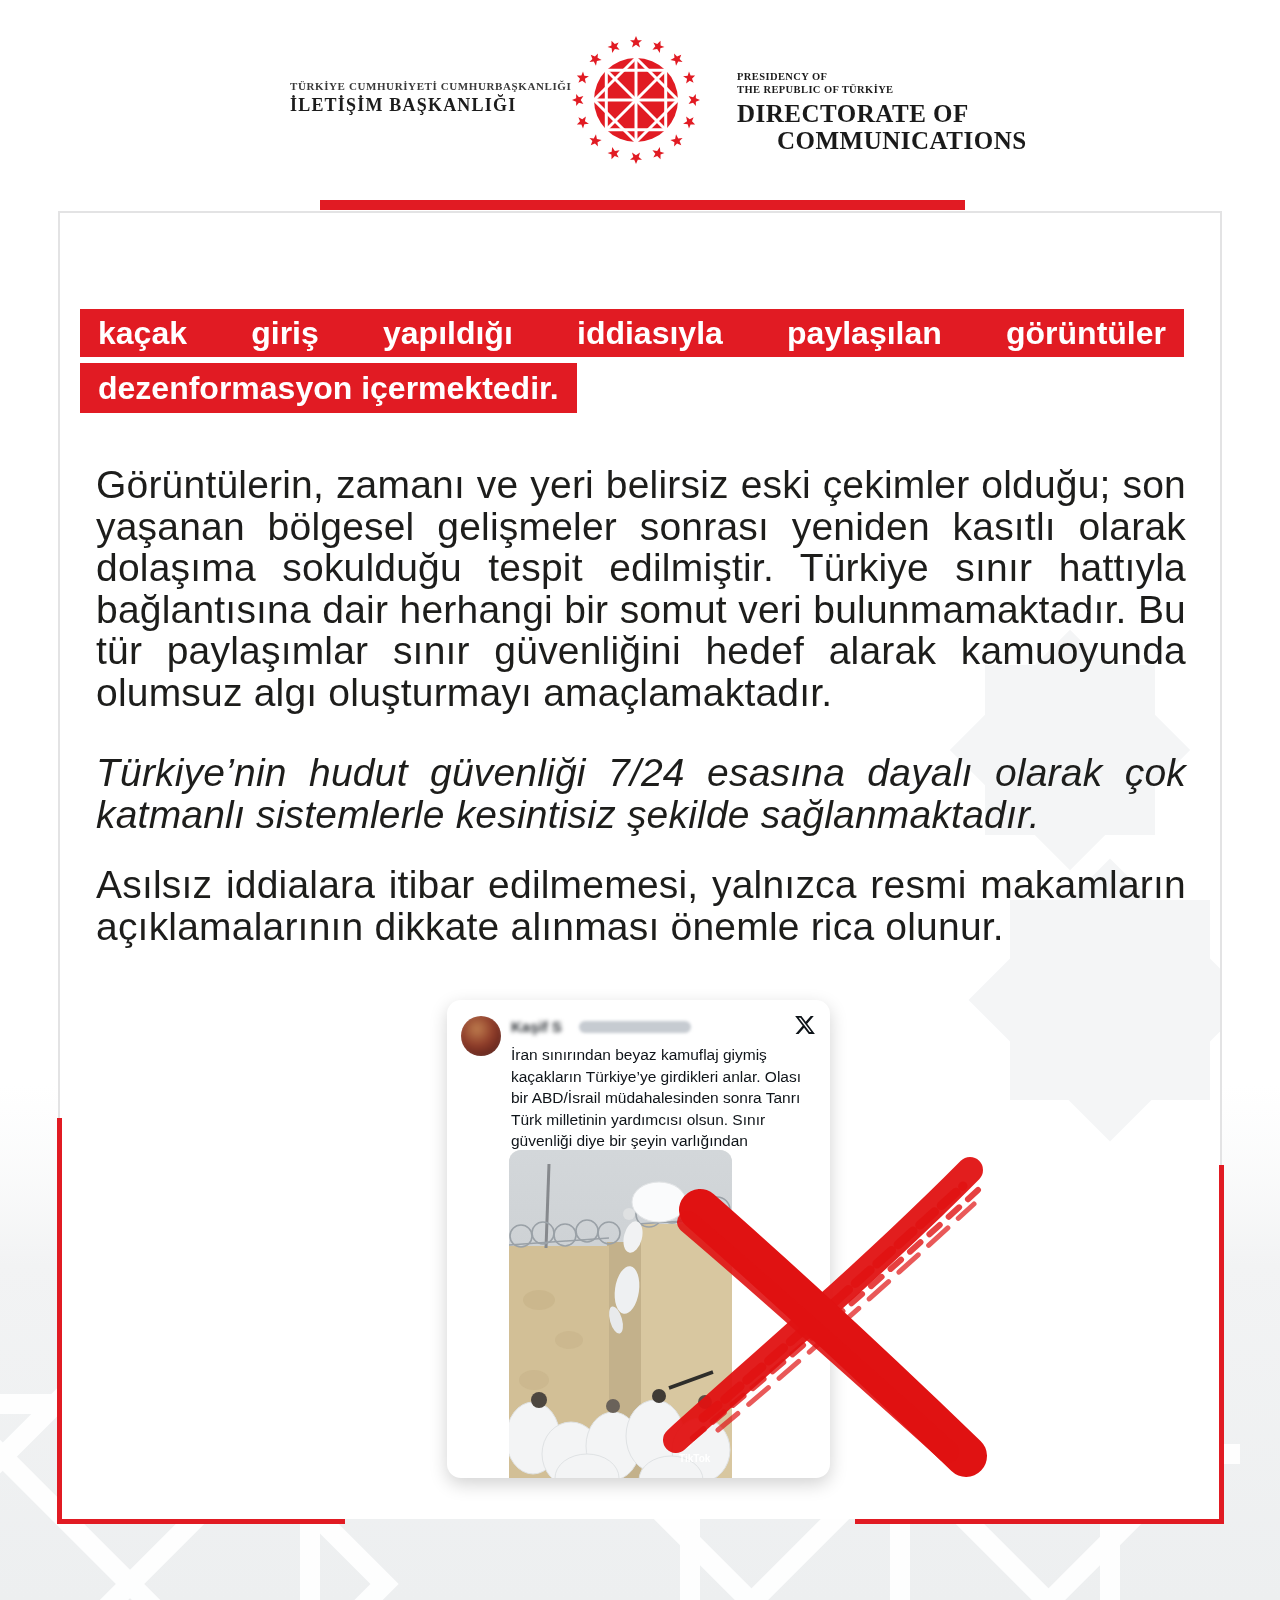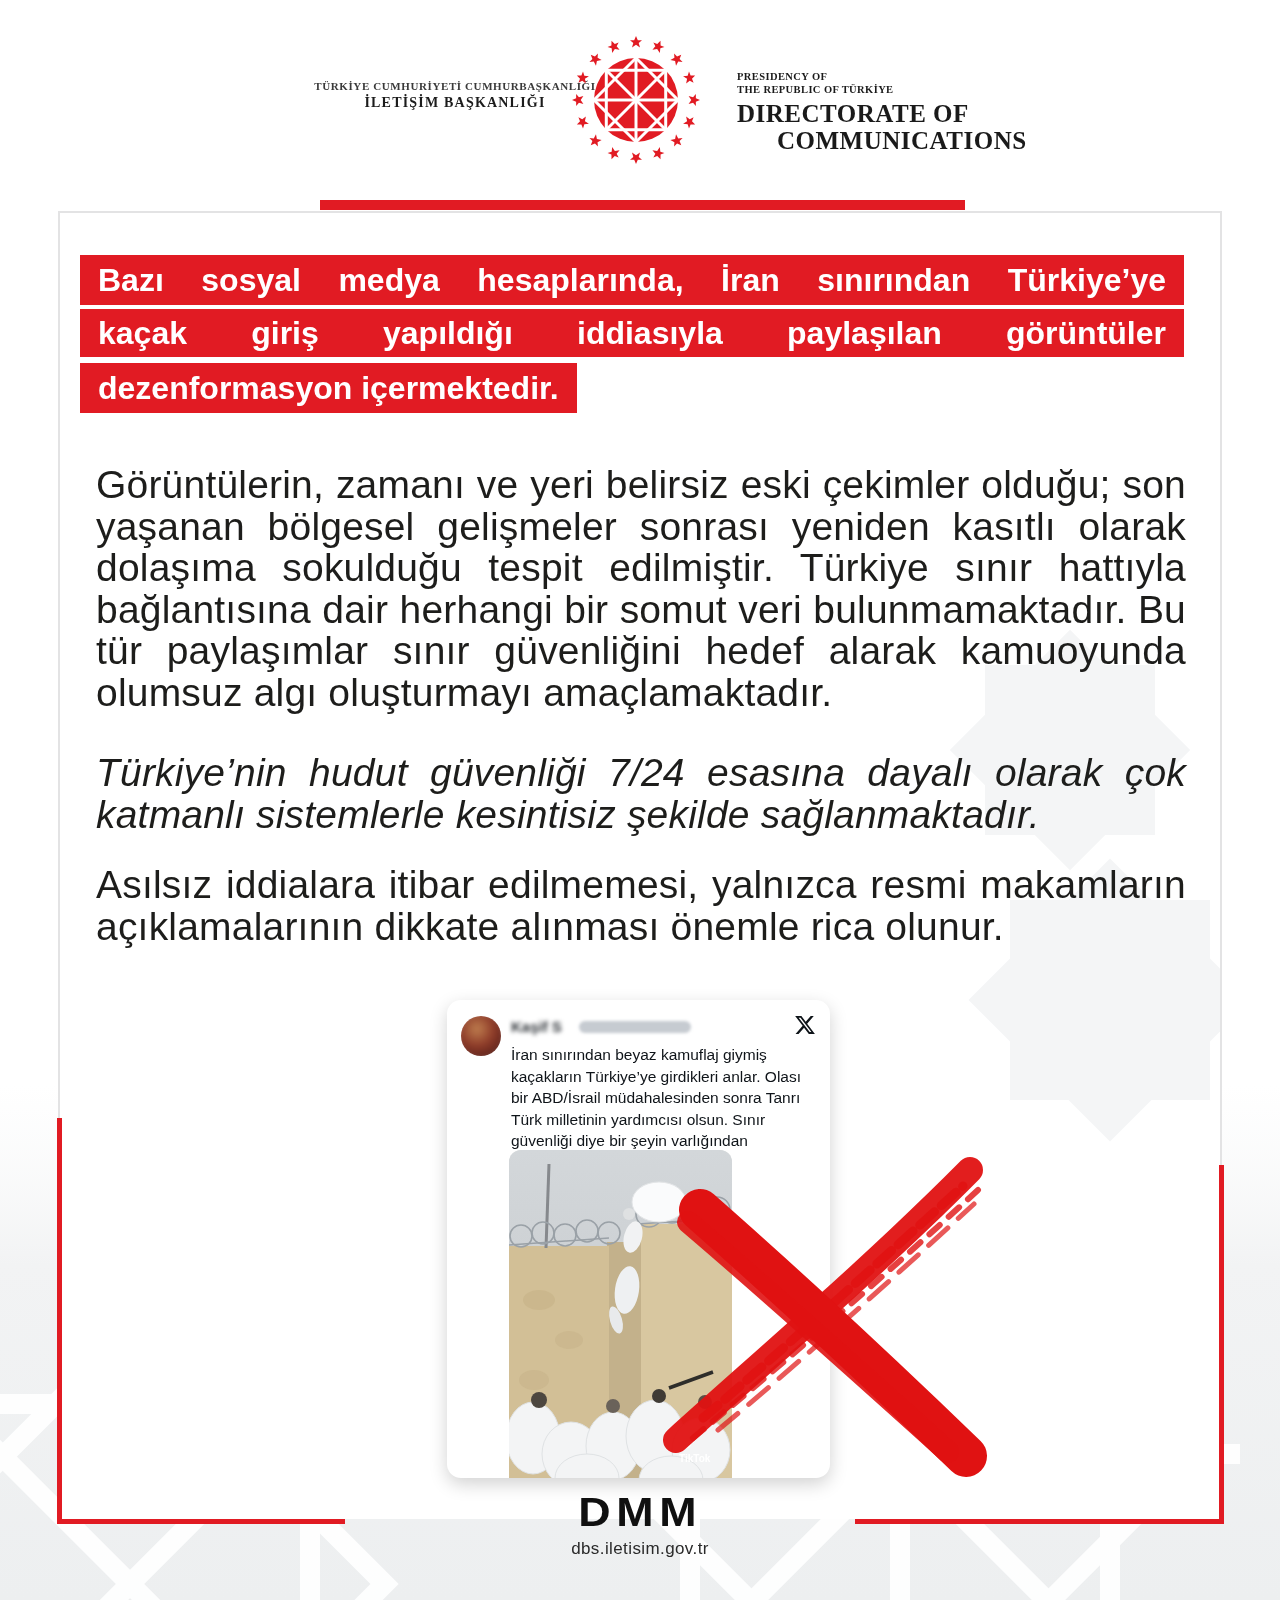--- a/index.html
+++ b/index.html
@@ -1,23 +1,23 @@
 <!DOCTYPE html>
 <html><head>
 <meta charset="utf-8">
 <style>
   html,body{margin:0;padding:0;background:#ffffff;}
   .page{position:relative;width:1280px;height:1600px;margin:0 auto;background:#ffffff;overflow:hidden;
         font-family:"Liberation Sans",sans-serif;}
   .abs{position:absolute;}
 
   
-  .org-left{left:290px;top:80px;width:330px;text-align:center;color:#2b2b2b;}
+  .org-left{left:290px;top:80px;width:330px;color:#2b2b2b;}
   .org-left .small{font-size:11px;letter-spacing:.6px;font-family:"Liberation Serif",serif;font-weight:bold;color:#3a3a3a;}
-  .org-left .big{font-size:14px;letter-spacing:1.2px;font-family:"Liberation Serif",serif;font-weight:bold;color:#1c1c1c;margin-top:3px;}
+  .org-left .big{font-size:18px;letter-spacing:1.2px;font-family:"Liberation Serif",serif;font-weight:bold;color:#1c1c1c;margin-top:3px;}
   .org-right{left:737px;top:70px;font-family:"Liberation Serif",serif;color:#1a1a1a;}
   .org-right .small{font-size:10.5px;font-weight:bold;letter-spacing:.4px;line-height:13px;}
   .org-right .big{font-size:25px;font-weight:bold;letter-spacing:.5px;line-height:27px;margin-top:3px;}
 
   
   .redbar-top{left:320px;top:200px;width:645px;height:10px;background:#e11b23;}
   .card-bg{left:60px;top:213px;width:1160px;height:1306px;background:#ffffff;}
   .edge{background:#e3e3e4;}
   .edge-red{background:#e11b23;}
 
@@ -152,21 +152,20 @@
 
   <div class="abs edge" style="left:58px;top:211px;width:1164px;height:2px;"></div>
   <div class="abs edge" style="left:58px;top:211px;width:2px;height:907px;"></div>
   <div class="abs edge" style="left:1220px;top:211px;width:2px;height:954px;"></div>
 
   <div class="abs edge-red" style="left:57px;top:1118px;width:5px;height:406px;"></div>
   <div class="abs edge-red" style="left:1219px;top:1165px;width:5px;height:359px;"></div>
   <div class="abs edge-red" style="left:57px;top:1519px;width:288px;height:5px;"></div>
   <div class="abs edge-red" style="left:855px;top:1519px;width:369px;height:5px;"></div>
 
-  <div class="abs hline just h1">Bazı sosyal medya hesaplarında, İran sınırından Türkiye’ye</div>
   <div class="abs hline h3">dezenformasyon içermektedir.</div>
   <div class="abs hline just h2">kaçak giriş yapıldığı iddiasıyla paylaşılan görüntüler</div>
 
   <div class="abs para p1">Görüntülerin, zamanı ve yeri belirsiz eski çekimler olduğu; son yaşanan bölgesel gelişmeler sonrası yeniden kasıtlı olarak dolaşıma sokulduğu tespit edilmiştir. Türkiye sınır hattıyla bağlantısına dair herhangi bir somut veri bulunmamaktadır. Bu tür paylaşımlar sınır güvenliğini hedef alarak kamuoyunda olumsuz algı oluşturmayı amaçlamaktadır.</div>
   <div class="abs para p2">Türkiye’nin hudut güvenliği 7/24 esasına dayalı olarak çok katmanlı sistemlerle kesintisiz şekilde sağlanmaktadır.</div>
   <div class="abs para p3">Asılsız iddialara itibar edilmemesi, yalnızca resmi makamların açıklamalarının dikkate alınması önemle rica olunur.</div>
 
   <div class="abs tweet">
     <div class="abs avatar">
         <div class="px"></div>
@@ -253,18 +252,14 @@
       <path d="M28 322 C 105 252, 225 150, 322 52" stroke-width="26" opacity=".95"></path>
       <path d="M55 300 C 135 232, 235 140, 315 68" stroke-width="9" stroke-dasharray="20 9" opacity=".85"></path>
       <path d="M45 320 C 130 250, 240 155, 330 72" stroke-width="6" stroke-dasharray="14 12" opacity=".8"></path>
       <path d="M70 312 C 150 246, 245 160, 326 86" stroke-width="5" stroke-dasharray="26 14" opacity=".7"></path>
 
       <path d="M52 92 C 135 165, 235 258, 318 338" stroke-width="42"></path>
       <path d="M40 104 C 120 172, 220 262, 300 334" stroke-width="22" opacity=".9"></path>
     </g>
   </svg>
 
-  <div class="abs footer">
-    <div class="dmm">DMM</div>
-    <div class="dmm-url">dbs.iletisim.gov.tr</div>
-  </div>
 
 </div>
 
 </body></html>

